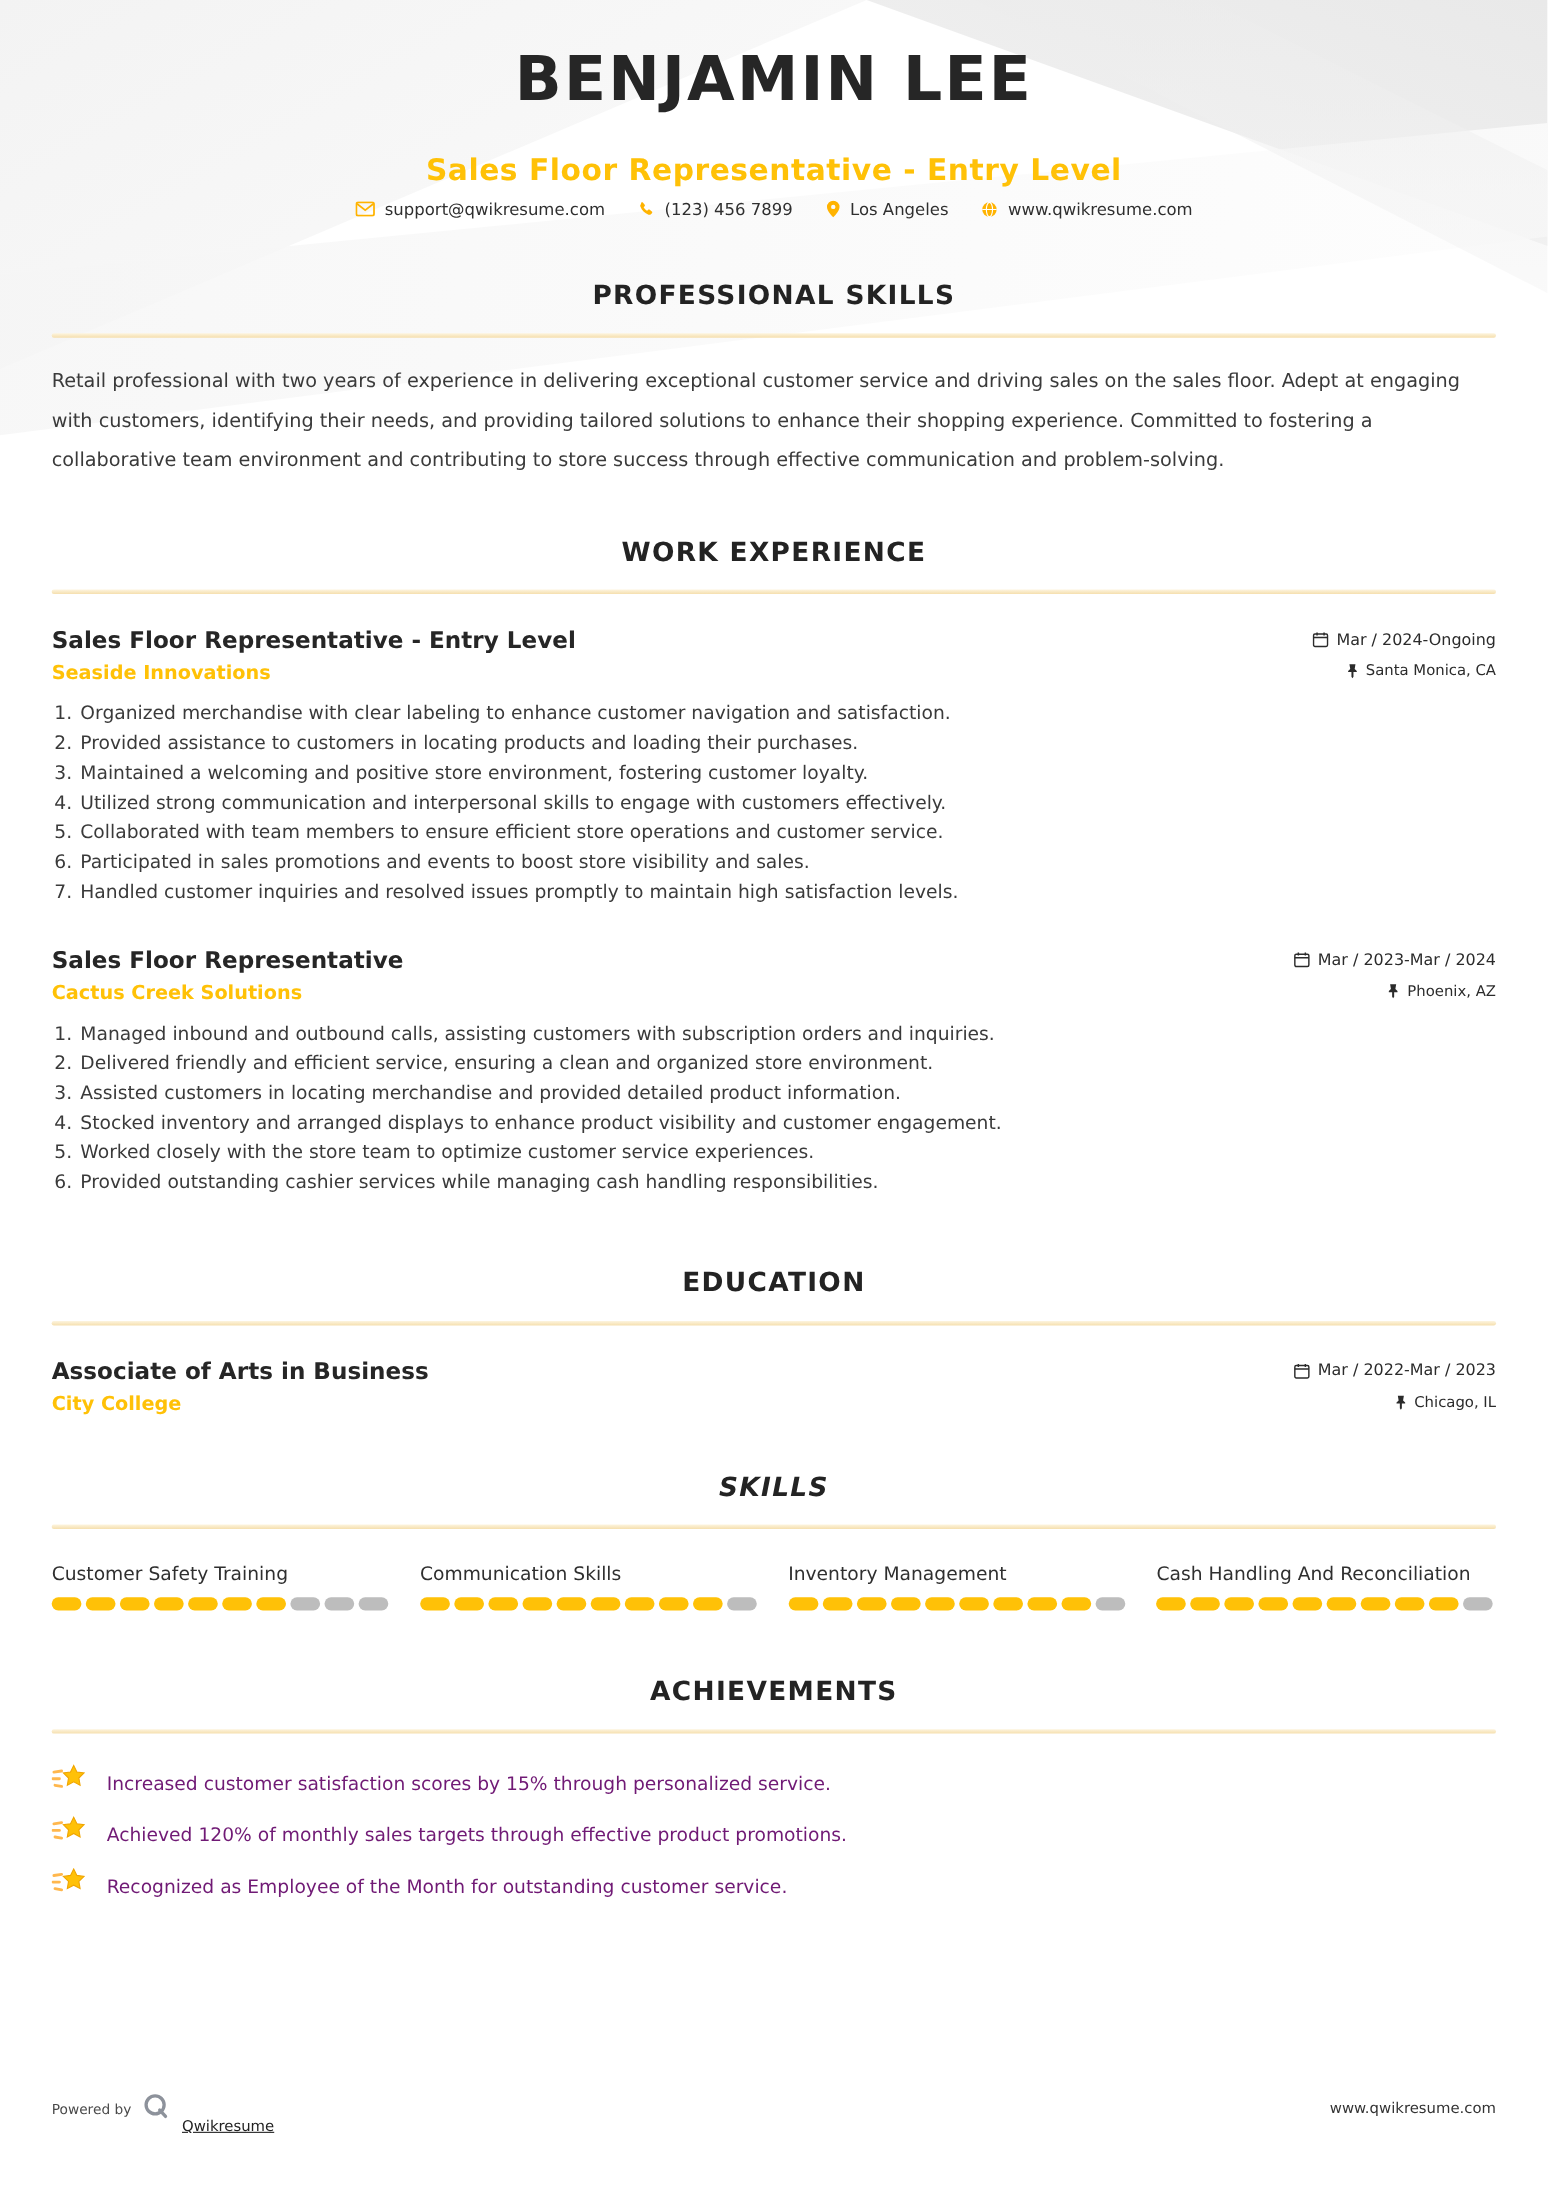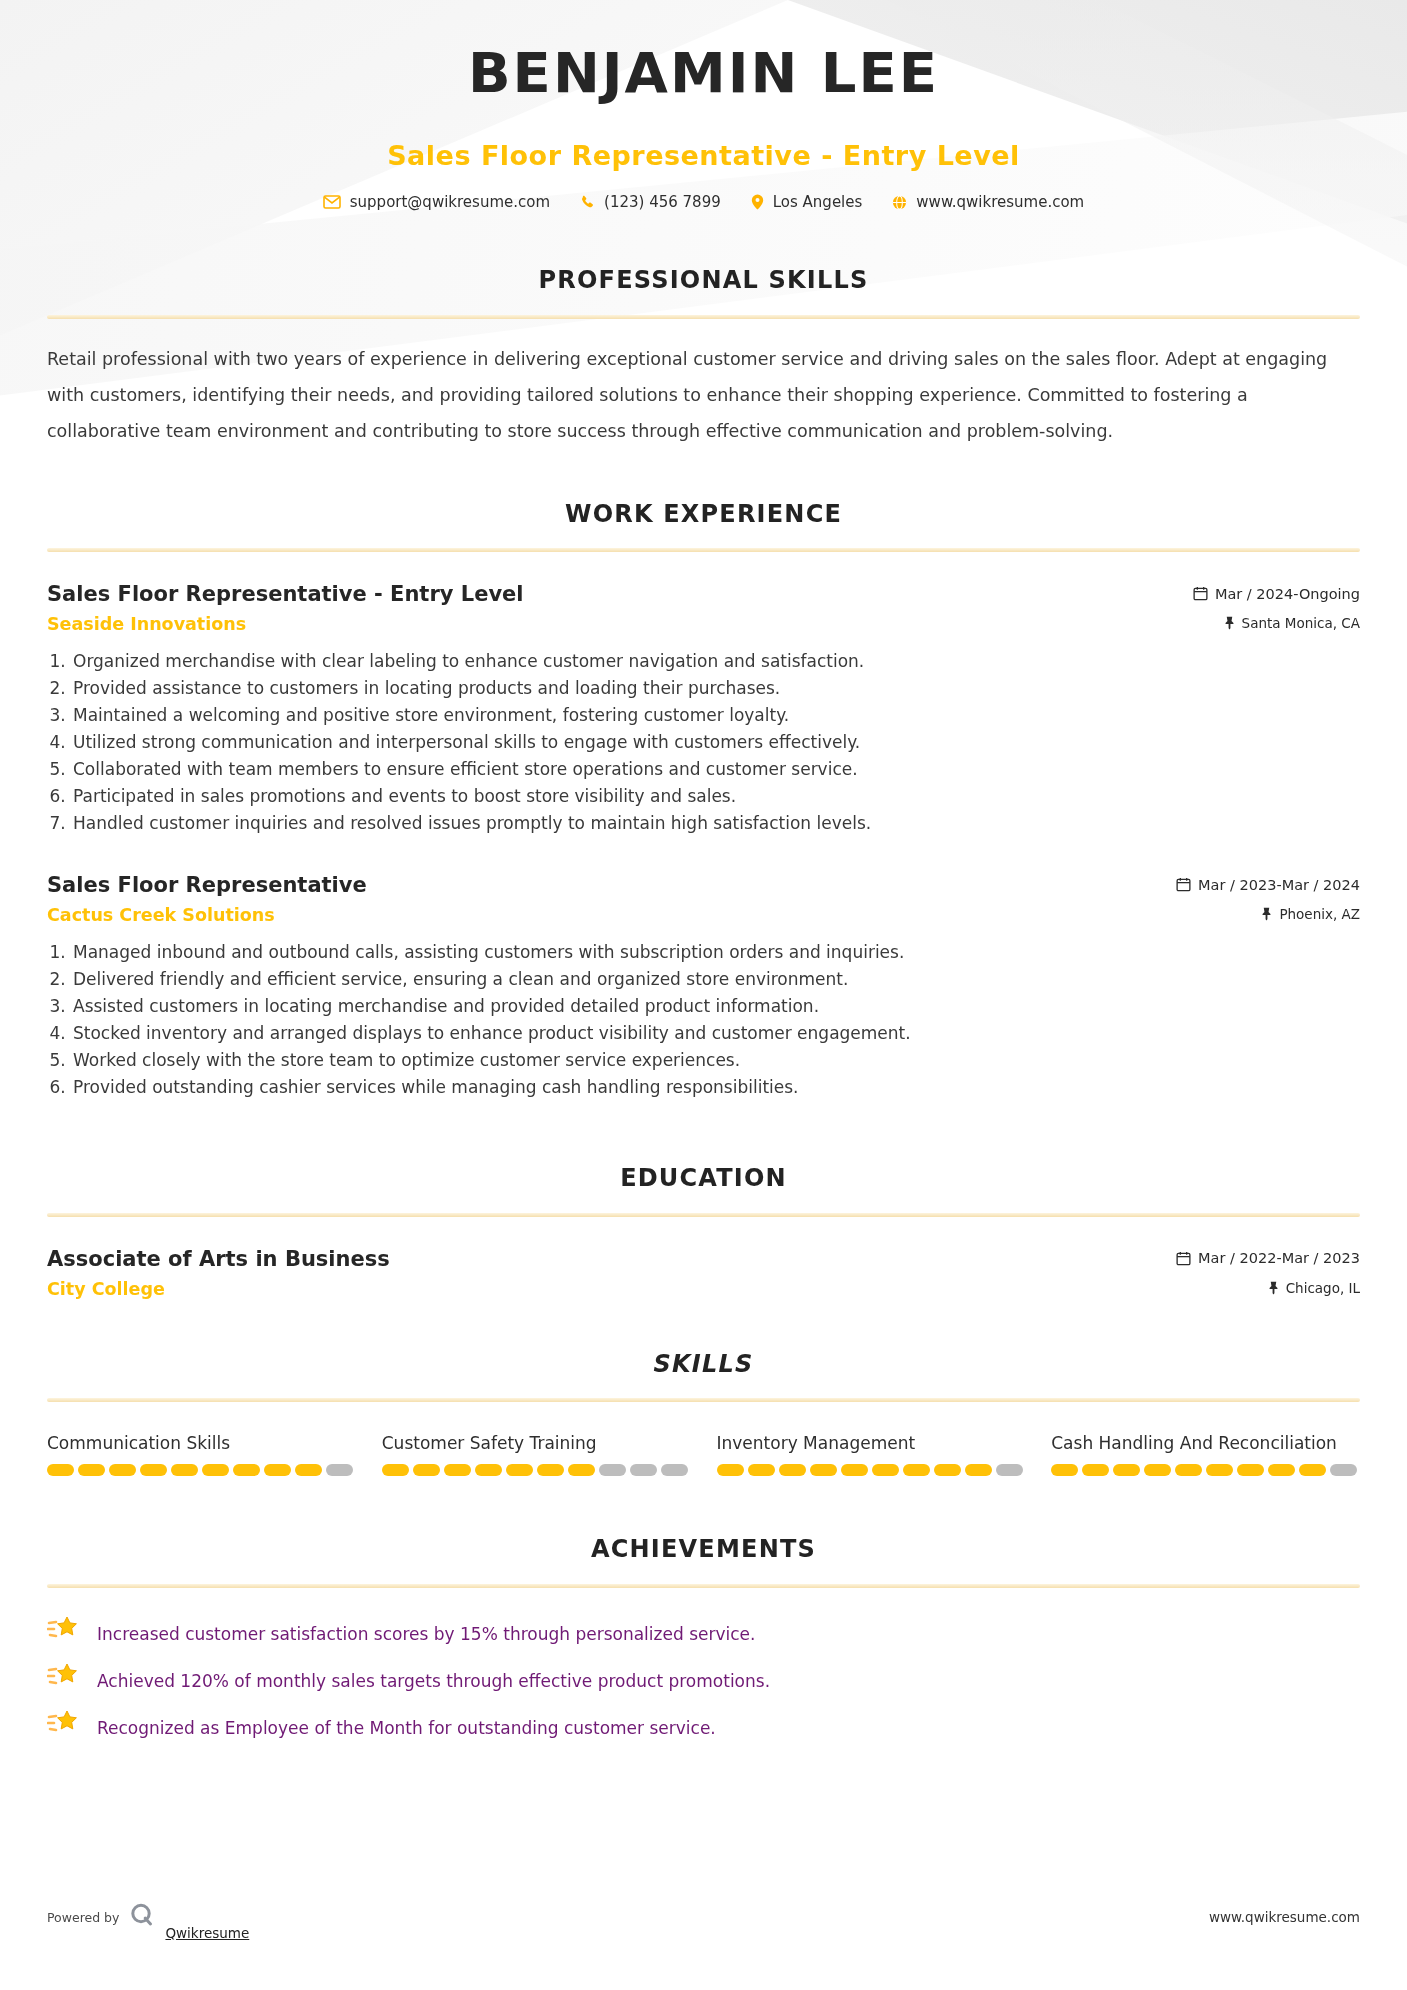--- a/index.html
+++ b/index.html
@@ -14,21 +14,21 @@
   .bg1{clip-path:polygon(56% 0,100% 0,100% 52%);background:linear-gradient(200deg,#e9e9e9 0%,#f7f7f7 70%,#ffffff 100%);}
   .bg2{clip-path:polygon(0 0,56% 0,0 78%);background:linear-gradient(150deg,#f3f3f3 0%,#fbfbfb 60%,#ffffff 100%);}
   .bg3{clip-path:polygon(100% 26%,100% 50%,0 92%,0 58%);background:linear-gradient(100deg,#f5f5f5,#fdfdfd);opacity:.8;}
   .bg4{clip-path:polygon(63% 0,78% 0,100% 36%,100% 62%);background:linear-gradient(180deg,#ececec,#fafafa);opacity:.55;}
 
   .content{position:relative;padding:0 47px;}
 
   
   .name{margin-top:44px;text-align:center;font-size:56px;font-weight:800;letter-spacing:2px;color:#262626;line-height:1.05;}
   .job-headline{margin-top:8px;text-align:center;font-size:27px;font-weight:600;color:#ffc107;letter-spacing:.5px;}
-  .contact-row{margin-top:22px;display:flex;justify-content:center;align-items:center;gap:30px;font-size:15px;color:#2f2f2f;font-weight:500;}
+  .contact-row{margin-top:10px;display:flex;justify-content:center;align-items:center;gap:30px;font-size:15px;color:#2f2f2f;font-weight:500;}
   .contact-item{display:inline-flex;align-items:center;gap:9px;}
   .contact-item svg{display:block;}
 
   
   .section-title{text-align:center;font-size:24px;font-weight:700;letter-spacing:1.2px;color:#232323;line-height:1.15;}
   .rule{height:4px;background:linear-gradient(to bottom,#fdf4de,#f5dfae);border-radius:2px;margin-top:16px;}
   .sec-summary .section-title{margin-top:56px;}
   .summary-text{margin-top:22px;font-size:17.5px;line-height:36px;color:#3a3a3a;}
 
   .sec-work .section-title{margin-top:52px;}
@@ -236,47 +236,47 @@
         </span>
       </div>
     </div>
   </section>
 
   <section class="sec-skills">
     <h2 class="section-title">SKILLS</h2>
     <div class="rule"></div>
     <div id="skills-grid" class="skills-grid">
   <div class="skill">
+    <div class="skill-name">Customer Safety Training</div>
+    <div class="skill-bar">
+            <span class="seg filled"></span>
+            <span class="seg filled"></span>
+            <span class="seg filled"></span>
+            <span class="seg filled"></span>
+            <span class="seg filled"></span>
+            <span class="seg filled"></span>
+            <span class="seg filled"></span>
+            <span class="seg"></span>
+            <span class="seg"></span>
+            <span class="seg"></span>
+          </div>
+  </div>
+
+  <div class="skill">
     <div class="skill-name">Communication Skills</div>
     <div class="skill-bar">
             <span class="seg filled"></span>
             <span class="seg filled"></span>
             <span class="seg filled"></span>
             <span class="seg filled"></span>
             <span class="seg filled"></span>
             <span class="seg filled"></span>
             <span class="seg filled"></span>
             <span class="seg filled"></span>
             <span class="seg filled"></span>
-            <span class="seg"></span>
-          </div>
-  </div>
-
-  <div class="skill">
-    <div class="skill-name">Customer Safety Training</div>
-    <div class="skill-bar">
-            <span class="seg filled"></span>
-            <span class="seg filled"></span>
-            <span class="seg filled"></span>
-            <span class="seg filled"></span>
-            <span class="seg filled"></span>
-            <span class="seg filled"></span>
-            <span class="seg filled"></span>
-            <span class="seg"></span>
-            <span class="seg"></span>
             <span class="seg"></span>
           </div>
   </div>
 
   <div class="skill">
     <div class="skill-name">Inventory Management</div>
     <div class="skill-bar">
             <span class="seg filled"></span>
             <span class="seg filled"></span>
             <span class="seg filled"></span>

